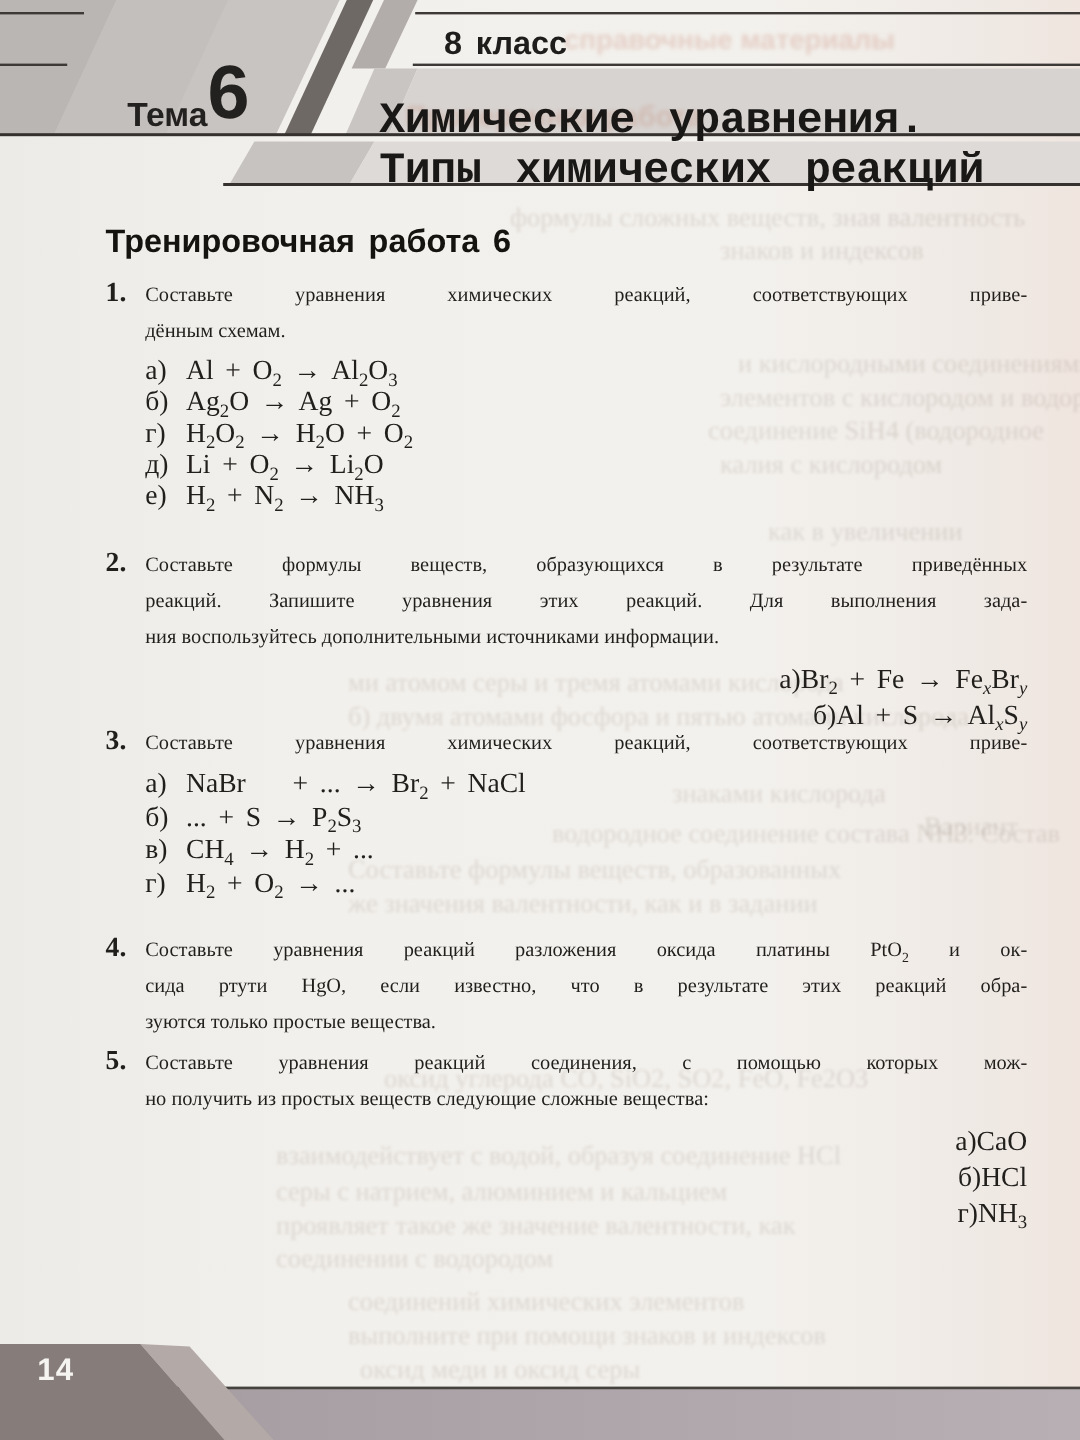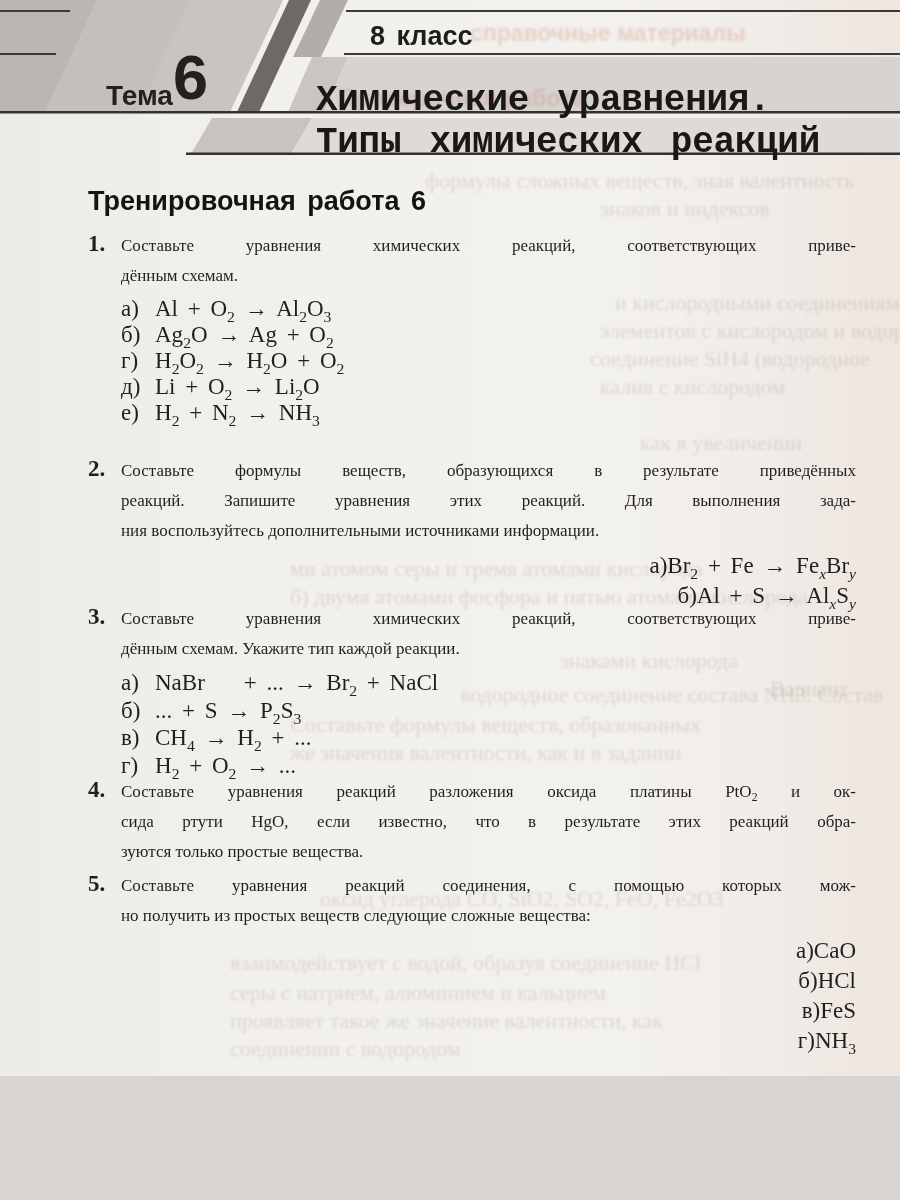--- a/index.html
+++ b/index.html
@@ -1,16 +1,16 @@
 <!DOCTYPE html>
 <html><head>
 <meta charset="utf-8">
 <style>
   html,body{margin:0;padding:0;background:#d8d5d0;}
-  .page{position:relative;width:900px;height:1076px;overflow:hidden;
+  .page{position:relative;width:900px;height:1200px;overflow:hidden;
         background:linear-gradient(90deg,#edebe7 0,#f2f0ec 28%,#f3f1ed 70%,#efe9e4 92%,#f0e5df 100%);
         font-family:"Liberation Sans",sans-serif;}
   svg{position:absolute;left:0;display:block;}
   .hdr-svg{top:0;z-index:1;}
   .ftr-svg{top:1100px;z-index:1;}
   .bleed-layer{position:absolute;inset:0;z-index:3;pointer-events:none;}
   .bleed{position:absolute;color:#93857b;opacity:.24;filter:blur(1.3px);
          font-family:"Liberation Serif",serif;white-space:pre;}
   .bleed.bp{color:#c4826f;opacity:.30;filter:blur(1.8px);
             font-family:"Liberation Sans",sans-serif;font-weight:700;}
@@ -121,21 +121,20 @@
         <div class="eq"><span class="lb">а)</span><span>Br<sub>2</sub> + Fe → Fe<sub class="it">x</sub>Br<sub class="it">y</sub></span></div>
         <div class="eq"><span class="lb">б)</span><span>Al + S → Al<sub class="it">x</sub>S<sub class="it">y</sub></span></div>
       </div>
     </div>
   </div>
 
   <div class="ex" style="top:604px">
     <div class="num">3.</div>
     <div class="bd">
       <div class="pl j">Составьте уравнения химических реакций, соответствующих приве-</div>
-      <div class="pl">дённым схемам. Укажите тип каждой реакции.</div>
       <div class="eqs lh27">
         <div class="eq"><span class="lb">а)</span><span>NaBr    + ... → Br<sub>2</sub> + NaCl</span></div>
         <div class="eq"><span class="lb">б)</span><span>... + S → P<sub>2</sub>S<sub>3</sub></span></div>
         <div class="eq"><span class="lb">в)</span><span>CH<sub>4</sub> → H<sub>2</sub> + ...</span></div>
         <div class="eq"><span class="lb">г)</span><span>H<sub>2</sub> + O<sub>2</sub> → ...</span></div>
       </div>
     </div>
   </div>
 
   <div class="ex" style="top:777px">
@@ -148,21 +147,20 @@
   </div>
 
   <div class="ex" style="top:871px">
     <div class="num">5.</div>
     <div class="bd">
       <div class="pl j">Составьте уравнения реакций соединения, с помощью которых мож-</div>
       <div class="pl">но получить из простых веществ следующие сложные вещества:</div>
       <div class="eqs lh30">
         <div class="eq"><span class="lb">а)</span><span>CaO</span></div>
         <div class="eq"><span class="lb">б)</span><span>HCl</span></div>
-        <div class="eq"><span class="lb">в)</span><span>FeS</span></div>
         <div class="eq"><span class="lb">г)</span><span>NH<sub>3</sub></span></div>
       </div>
     </div>
   </div>
 
   <svg class="ftr-svg" width="900" height="100">
     <defs>
       <linearGradient id="fg" x1="0" y1="0" x2="1" y2="0">
         <stop offset="0" stop-color="#a29a9e"></stop>
         <stop offset="1" stop-color="#b7afb3"></stop>

